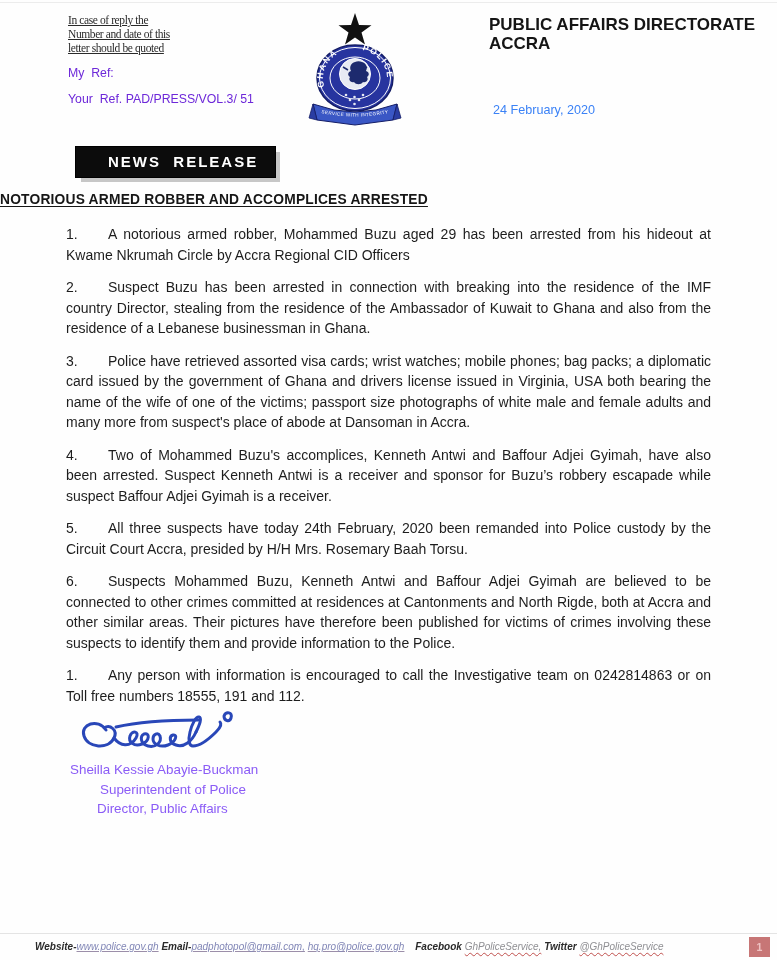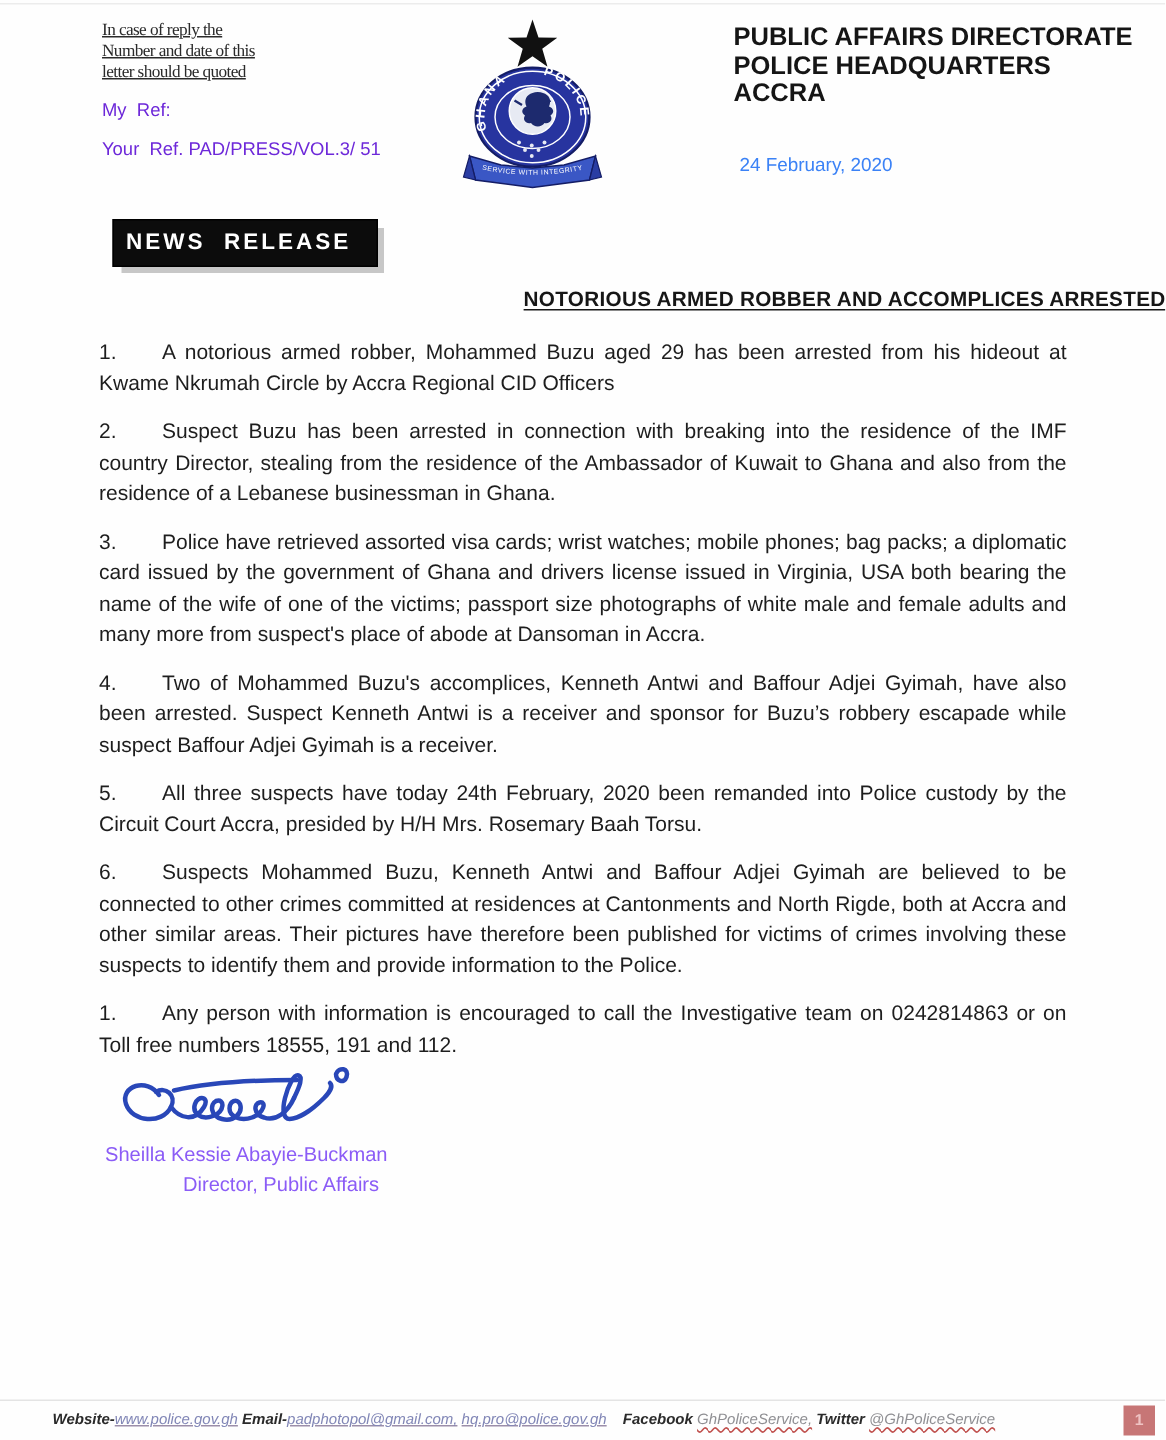--- a/index.html
+++ b/index.html
@@ -36,46 +36,46 @@
     font-size: 17px; font-weight: 700; line-height: 18.5px; color: #151515;
   }
   .letterhead span { display: block; }
   .date { position: absolute; left: 493px; top: 103px; font-size: 12.6px; color: #3b82f6; }
 
   
   .banner {
     position: absolute; left: 75px; top: 146px;
     background: #0c0c0c; color: #ffffff;
     font-size: 15px; font-weight: 700; letter-spacing: 2px; white-space: pre;
-    padding: 6px 17px 7px 8px;
+    padding: 6px 17px 7px 32px;
     border: 1px solid #000;
     box-shadow: 5px 5px 0 -1px #c7c7c7;
   }
 
   .headline {
     position: absolute; left: 0; right: 0; top: 192px;
-    text-align: right; font-size: 13.8px; font-weight: 700;
+    text-align: left; font-size: 13.8px; font-weight: 700;
     text-decoration: underline; text-underline-offset: 2px;
     color: #161616; letter-spacing: 0.2px;
   }
 
   
   .body-text { position: absolute; left: 66px; right: 66px; top: 224px; }
   .para {
     font-size: 14px; line-height: 20.5px; text-align: justify;
     color: #1d1d1d; margin-bottom: 12px;
   }
   .pnum { display: inline-block; width: 42px; }
 
   
   .signature-ink { position: absolute; left: 72px; top: 708px; }
   .signatory { position: absolute; left: 70px; top: 760px; font-size: 13.4px; line-height: 19.5px; color: #8b5cf6; }
   .signatory .s-name { display: block; }
   .signatory .s-title1 { display: block; margin-left: 30px; }
-  .signatory .s-title2 { display: block; margin-left: 52px; }
+  .signatory .s-title2 { display: block; margin-left: 27px; }
 
   
   .footer-divider { position: absolute; left: 0; right: 0; top: 933px; border-top: 1px solid #e4e4e4; }
   .footer {
     position: absolute; left: 35px; top: 941px; right: 30px;
     font-size: 10px; font-style: italic; white-space: nowrap; color: #222;
   }
   .f-label { font-weight: 700; color: #2a2a2a; }
   .f-link {
     color: #8186b6; text-decoration: underline; text-decoration-color: #9b8ea9;
@@ -139,21 +139,20 @@
     </g>
     <path d="M14 94 L35 100 L56 102 L77 100 L98 94 L94 110 L56 115 L18 110 Z" fill="#3a57c5" stroke="#141d66" stroke-width="1"></path>
     <path d="M14 94 L18 110 L10 108 Z M98 94 L94 110 L102 108 Z" fill="#2a3da3" stroke="#141d66" stroke-width="0.8"></path>
     <text font-size="4.6" fill="#ffffff" letter-spacing="0.4" font-family="Liberation Sans, sans-serif" text-anchor="middle">
       <textPath href="#ribbonArc" startOffset="50%">SERVICE WITH INTEGRITY</textPath>
     </text>
   </svg>
 
   <div class="letterhead">
     <span>PUBLIC AFFAIRS DIRECTORATE</span>
-    <span>POLICE HEADQUARTERS</span>
     <span>ACCRA</span>
   </div>
   <div class="date">24 February, 2020</div>
 
   <div class="banner">NEWS  RELEASE</div>
   <div class="headline">NOTORIOUS ARMED ROBBER AND ACCOMPLICES ARRESTED</div>
 
   <div class="body-text">
     <p class="para"><span class="pnum">1.</span><span>A notorious armed robber, Mohammed Buzu aged 29 has been arrested from his hideout at Kwame Nkrumah Circle by Accra Regional CID Officers</span></p>
     <p class="para"><span class="pnum">2.</span><span>Suspect Buzu has been arrested in connection with breaking into the residence of the IMF country Director, stealing from the residence of the Ambassador of Kuwait to Ghana and also from the residence of a Lebanese businessman in Ghana.</span></p>
@@ -169,20 +168,21 @@
       <path d="M34 22 C26 10 8 16 12 28 C16 40 36 42 42 30 C46 22 38 16 32 20"></path>
       <path d="M42 30 C48 38 58 40 64 30 C68 23 60 22 58 28 C56 34 62 39 70 36 C78 33 78 24 72 26 C68 28 68 36 76 38 C84 40 90 34 88 28 C86 24 81 26 81 31 C81 36 88 40 96 37 C104 34 106 26 101 27 C97 28 97 35 104 37 C112 40 120 33 124 24"></path>
       <path d="M124 24 C128 16 130 10 127 9 C124 8 120 16 118 24 C116 32 117 38 121 38 C127 38 136 32 144 24 C148 20 150 16 148 14"></path>
       <path d="M44 19 C70 13 100 12 126 12"></path>
       <path d="M152 8 C154 3 161 4 159 10 C157.5 14.5 152 13 152 8"></path>
     </g>
   </svg>
 
   <div class="signatory">
     <span class="s-name">Sheilla Kessie Abayie-Buckman</span>
+    <span class="s-title1">Superintendent of Police</span>
     <span class="s-title2">Director, Public Affairs</span>
   </div>
 
   <div class="footer-divider"></div>
   <div class="footer">
     <span class="f-label">Website-</span><span class="f-link">www.police.gov.gh</span>
     <span class="f-label">Email-</span><span class="f-link">padphotopol@gmail.com,</span>
     <span class="f-link">hq.pro@police.gov.gh</span><span class="f-gap"></span>
     <span class="f-label">Facebook</span>
     <span class="f-handle">GhPoliceService,</span>

